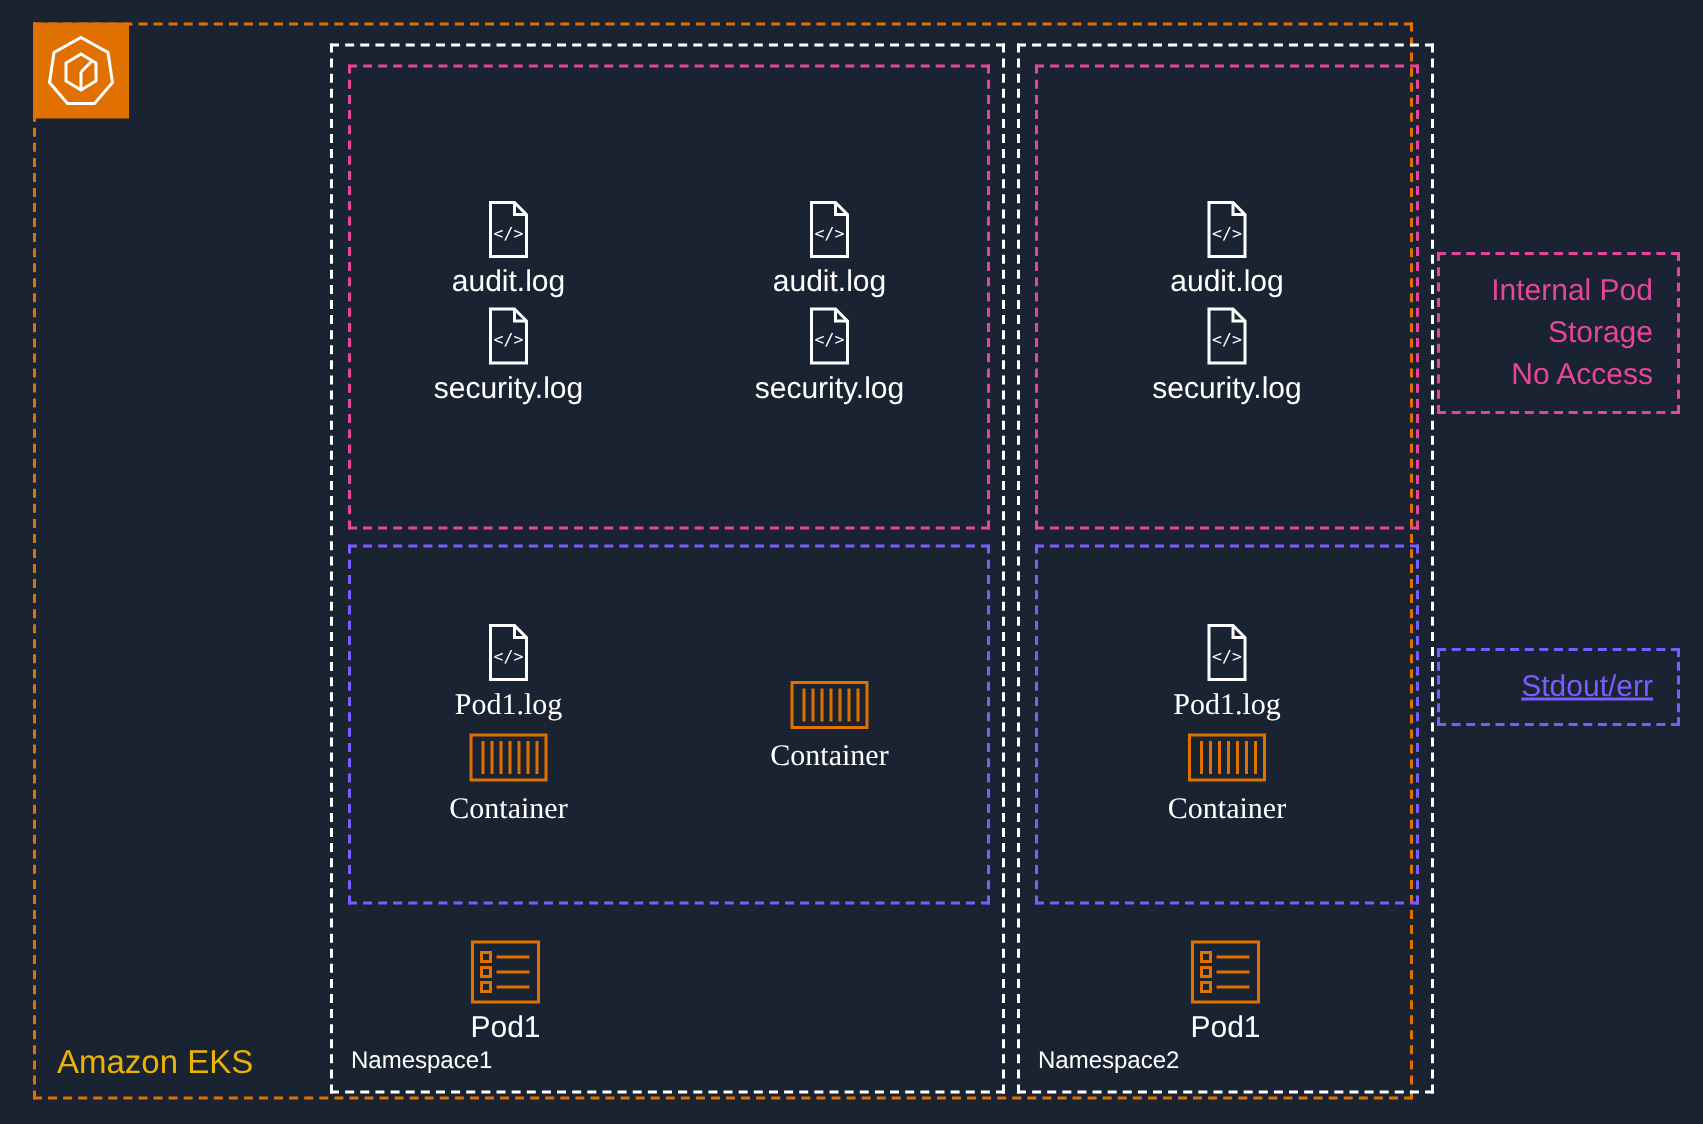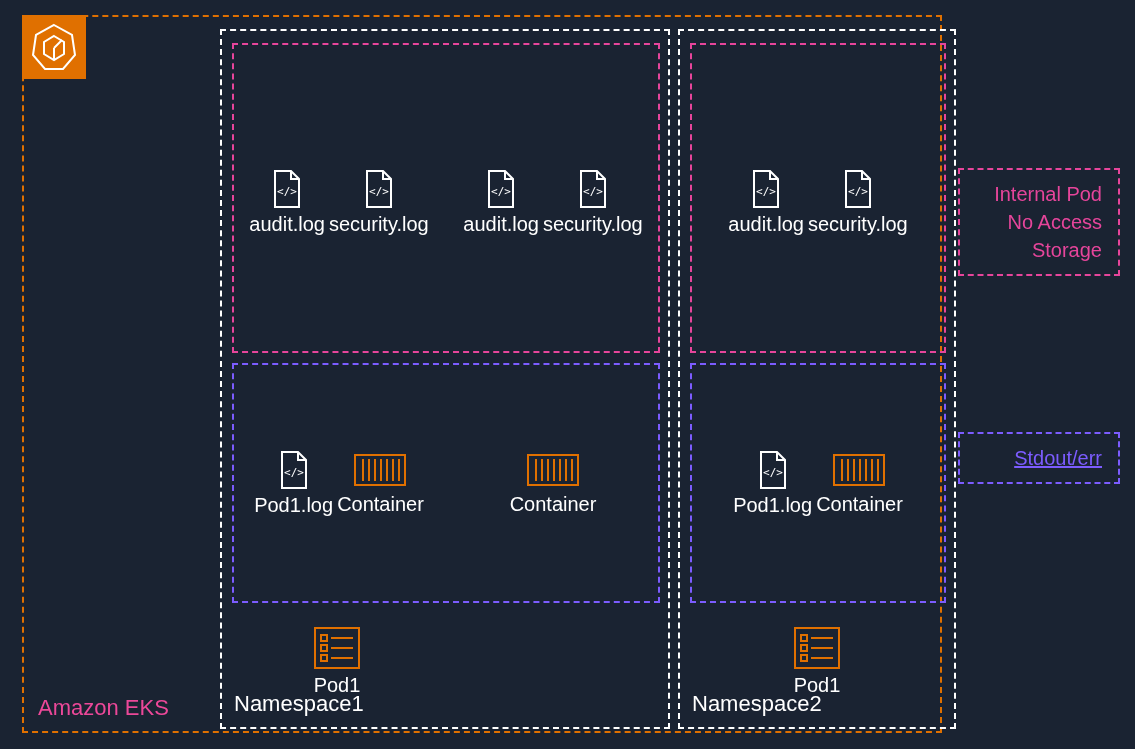--- a/index.html
+++ b/index.html
@@ -30,34 +30,34 @@
     background: #e07000;
     display: flex;
     align-items: center;
     justify-content: center;
   }
   .eks-label {
     position: absolute;
     left: 14px;
     bottom: 10px;
     font-size: 22px;
-    color: #ec4899;
+    color: #eab308;
   }
 
   .namespace-box {
     position: absolute;
     border: 2px dashed #ffffff;
   }
   .ns1 { left: 196px; top: 12px; width: 450px; height: 700px; }
   .ns2 { left: 654px; top: 12px; width: 278px; height: 700px; }
   .ns-label {
     position: absolute;
     left: 12px;
     bottom: 10px;
-    font-size: 22px;
+    font-size: 16px;
     color: #fff;
   }
 
   .section-box {
     position: absolute;
     border-width: 2px;
     border-style: dashed;
   }
   .pink-box { border-color: #e6459b; }
   .purple-box { border-color: #7c5cff; }
@@ -66,31 +66,31 @@
   .ns1-purple { left: 10px; top: 332px; width: 428px; height: 240px; }
   .ns2-pink { left: 10px; top: 12px; width: 256px; height: 310px; }
   .ns2-purple { left: 10px; top: 332px; width: 256px; height: 240px; }
 
   .col {
     position: absolute;
     width: 210px;
     top: 0;
     bottom: 0;
     display: flex;
-    flex-direction: row;
+    flex-direction: column;
     align-items: center;
     justify-content: center;
     gap: 6px;
   }
   .col.left { left: 0; }
   .col.right { right: 0; }
   .col.single { left: 50%; transform: translateX(-50%); width: 100%; }
 
   .pink-cols .col { gap: 4px; padding-top: 8px; }
-  .purple-cols .col { gap: 4px; }
+  .purple-cols .col { gap: 4px; font-family: Liberation Serif, serif; }
 
   .item {
     display: flex;
     flex-direction: column;
     align-items: center;
     gap: 4px;
   }
   .item-label {
     font-size: 20px;
     color: #fff;
@@ -296,18 +296,18 @@
             </svg>
           <div class="item-label">Pod1</div>
         </div>
       </div>
     </div>
   </div>
 </div>
 
 <div class="legend legend-pink">
   <div>Internal Pod</div>
+  <div>Storage</div>
   <div>No Access</div>
-  <div>Storage</div>
 </div>
 <div class="legend legend-purple">
   <div>Stdout/err</div>
 </div>
 
 </body></html>

